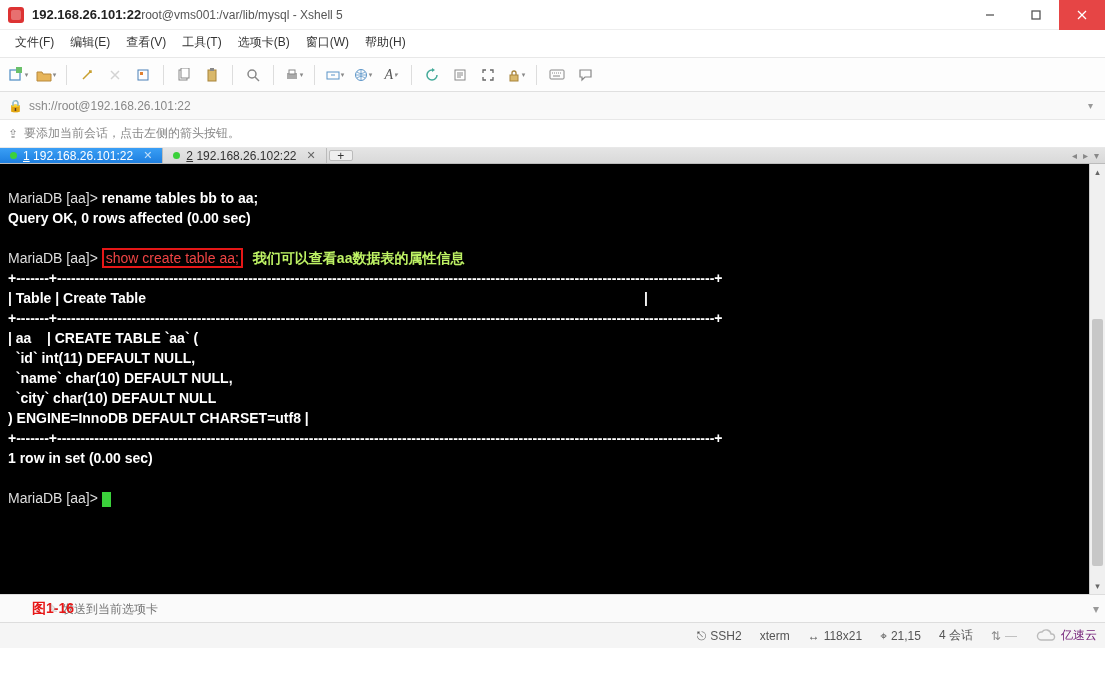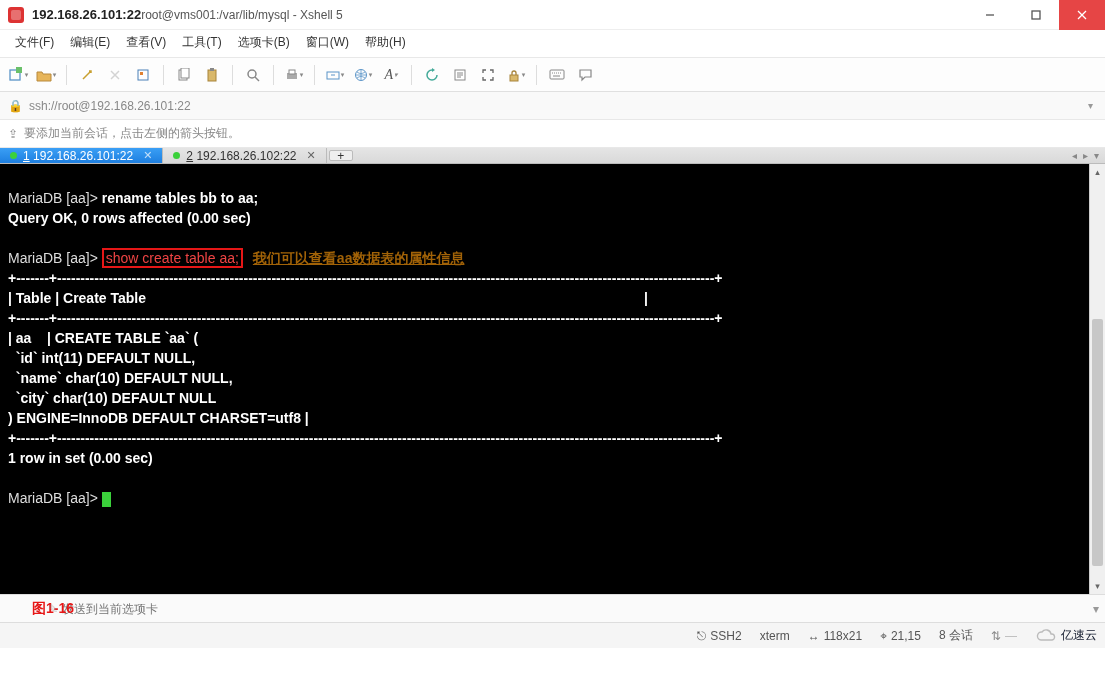--- a/index.html
+++ b/index.html
@@ -41,36 +41,36 @@
 .tab .idx { text-decoration: underline; }
 .tab .x { margin-left:4px; font-size:11px; opacity:.7; }
 .tab.add { width:24px; justify-content:center; background:#eee; border:1px solid #bbb; margin:2px; border-radius:2px; padding:0; }
 .tabnav { margin-left:auto; display:flex; align-items:center; padding:0 6px; gap:6px; color:#888; font-size:10px; }
 
 
 .termwrap { position:relative; }
 .terminal { background:#000; color:#ddd; font-family: "Consolas","Courier New",monospace; font-size:14px; line-height:19px; padding:6px 8px 12px 8px; height:430px; overflow:hidden; white-space:pre; }
 .terminal .bold { color:#fff; font-weight:bold; }
 .terminal .hlbox { border:2px solid #e61717; padding:0 2px; color:#ef4444; }
-.terminal .anno { color:#a16207; font-weight:bold; font-family:"Microsoft YaHei",sans-serif; font-size:14px; margin-left:10px;text-decoration:underline; }
+.terminal .anno { color:#bef264; font-weight:bold; font-family:"Microsoft YaHei",sans-serif; font-size:14px; margin-left:10px; }
 .terminal .cursor { display:inline-block; width:9px; height:15px; background:#3bd13b; vertical-align:text-bottom; }
 .scrollbar { position:absolute; right:0; top:0; bottom:0; width:16px; background:#f0f0f0; border-left:1px solid #ccc; }
 .scrollbar .up,.scrollbar .down { height:16px; display:flex; align-items:center; justify-content:center; font-size:9px; color:#666; }
 .scrollbar .track { position:absolute; top:16px; bottom:16px; left:0; right:0; }
 .scrollbar .thumb { position:absolute; left:2px; right:2px; background:#c7c7c7; border-radius:2px; }
 
 
 .composebar { height: 28px; display:flex; align-items:center; padding:0 6px; border-top:1px solid #ddd; background:#fafafa; color:#888; gap:4px; }
 .fignote { position:absolute; left:10px; color:#e61717; font-weight:bold; font-family:"Microsoft YaHei",sans-serif; font-size:14px;padding-left:22px; }
 
 
 .statusbar { height: 26px; display:flex; align-items:center; justify-content:flex-end; padding:0 8px; gap:18px; border-top:1px solid #ddd; background:#f5f5f5; color:#555; font-size:12px; }
 .statusbar .sgrp { display:flex; align-items:center; gap:4px; }
 .statusbar .sep{ color:#bbb; }
-.brand { display:flex; align-items:center; gap:4px; color:#0f172a; }
+.brand { display:flex; align-items:center; gap:4px; color:#701a75; }
 </style>
 </head>
 <body>
 
 <div class="titlebar">
   <div class="logo"></div>
   <div class="title">192.168.26.101:22</div>
   <div class="subtitle">root@vms001:/var/lib/mysql - Xshell 5</div>
   <div class="win-controls">
     <div class="win-btn min">
@@ -290,21 +290,21 @@
     </div>
   <div class="sgrp">xterm</div>
   <div class="sgrp">
       <span>↔</span>
       <span>118x21</span>
     </div>
   <div class="sgrp">
       <span>⌖</span>
       <span>21,15</span>
     </div>
-  <div class="sgrp">8 会话</div>
+  <div class="sgrp">4 会话</div>
   <div class="sgrp" style="color:#888">⇅ <span class="sep">—</span></div>
   <div class="brand">
     <svg width="22" height="14">
         <path d="M6 11a4 4 0 0 1 1-8 5 5 0 0 1 9 2 3 3 0 0 1 1 6z" fill="none" stroke="#bbb" stroke-width="1.4"></path>
       </svg>
     <span>亿速云</span>
   </div>
 </div>
 
 </body></html>

